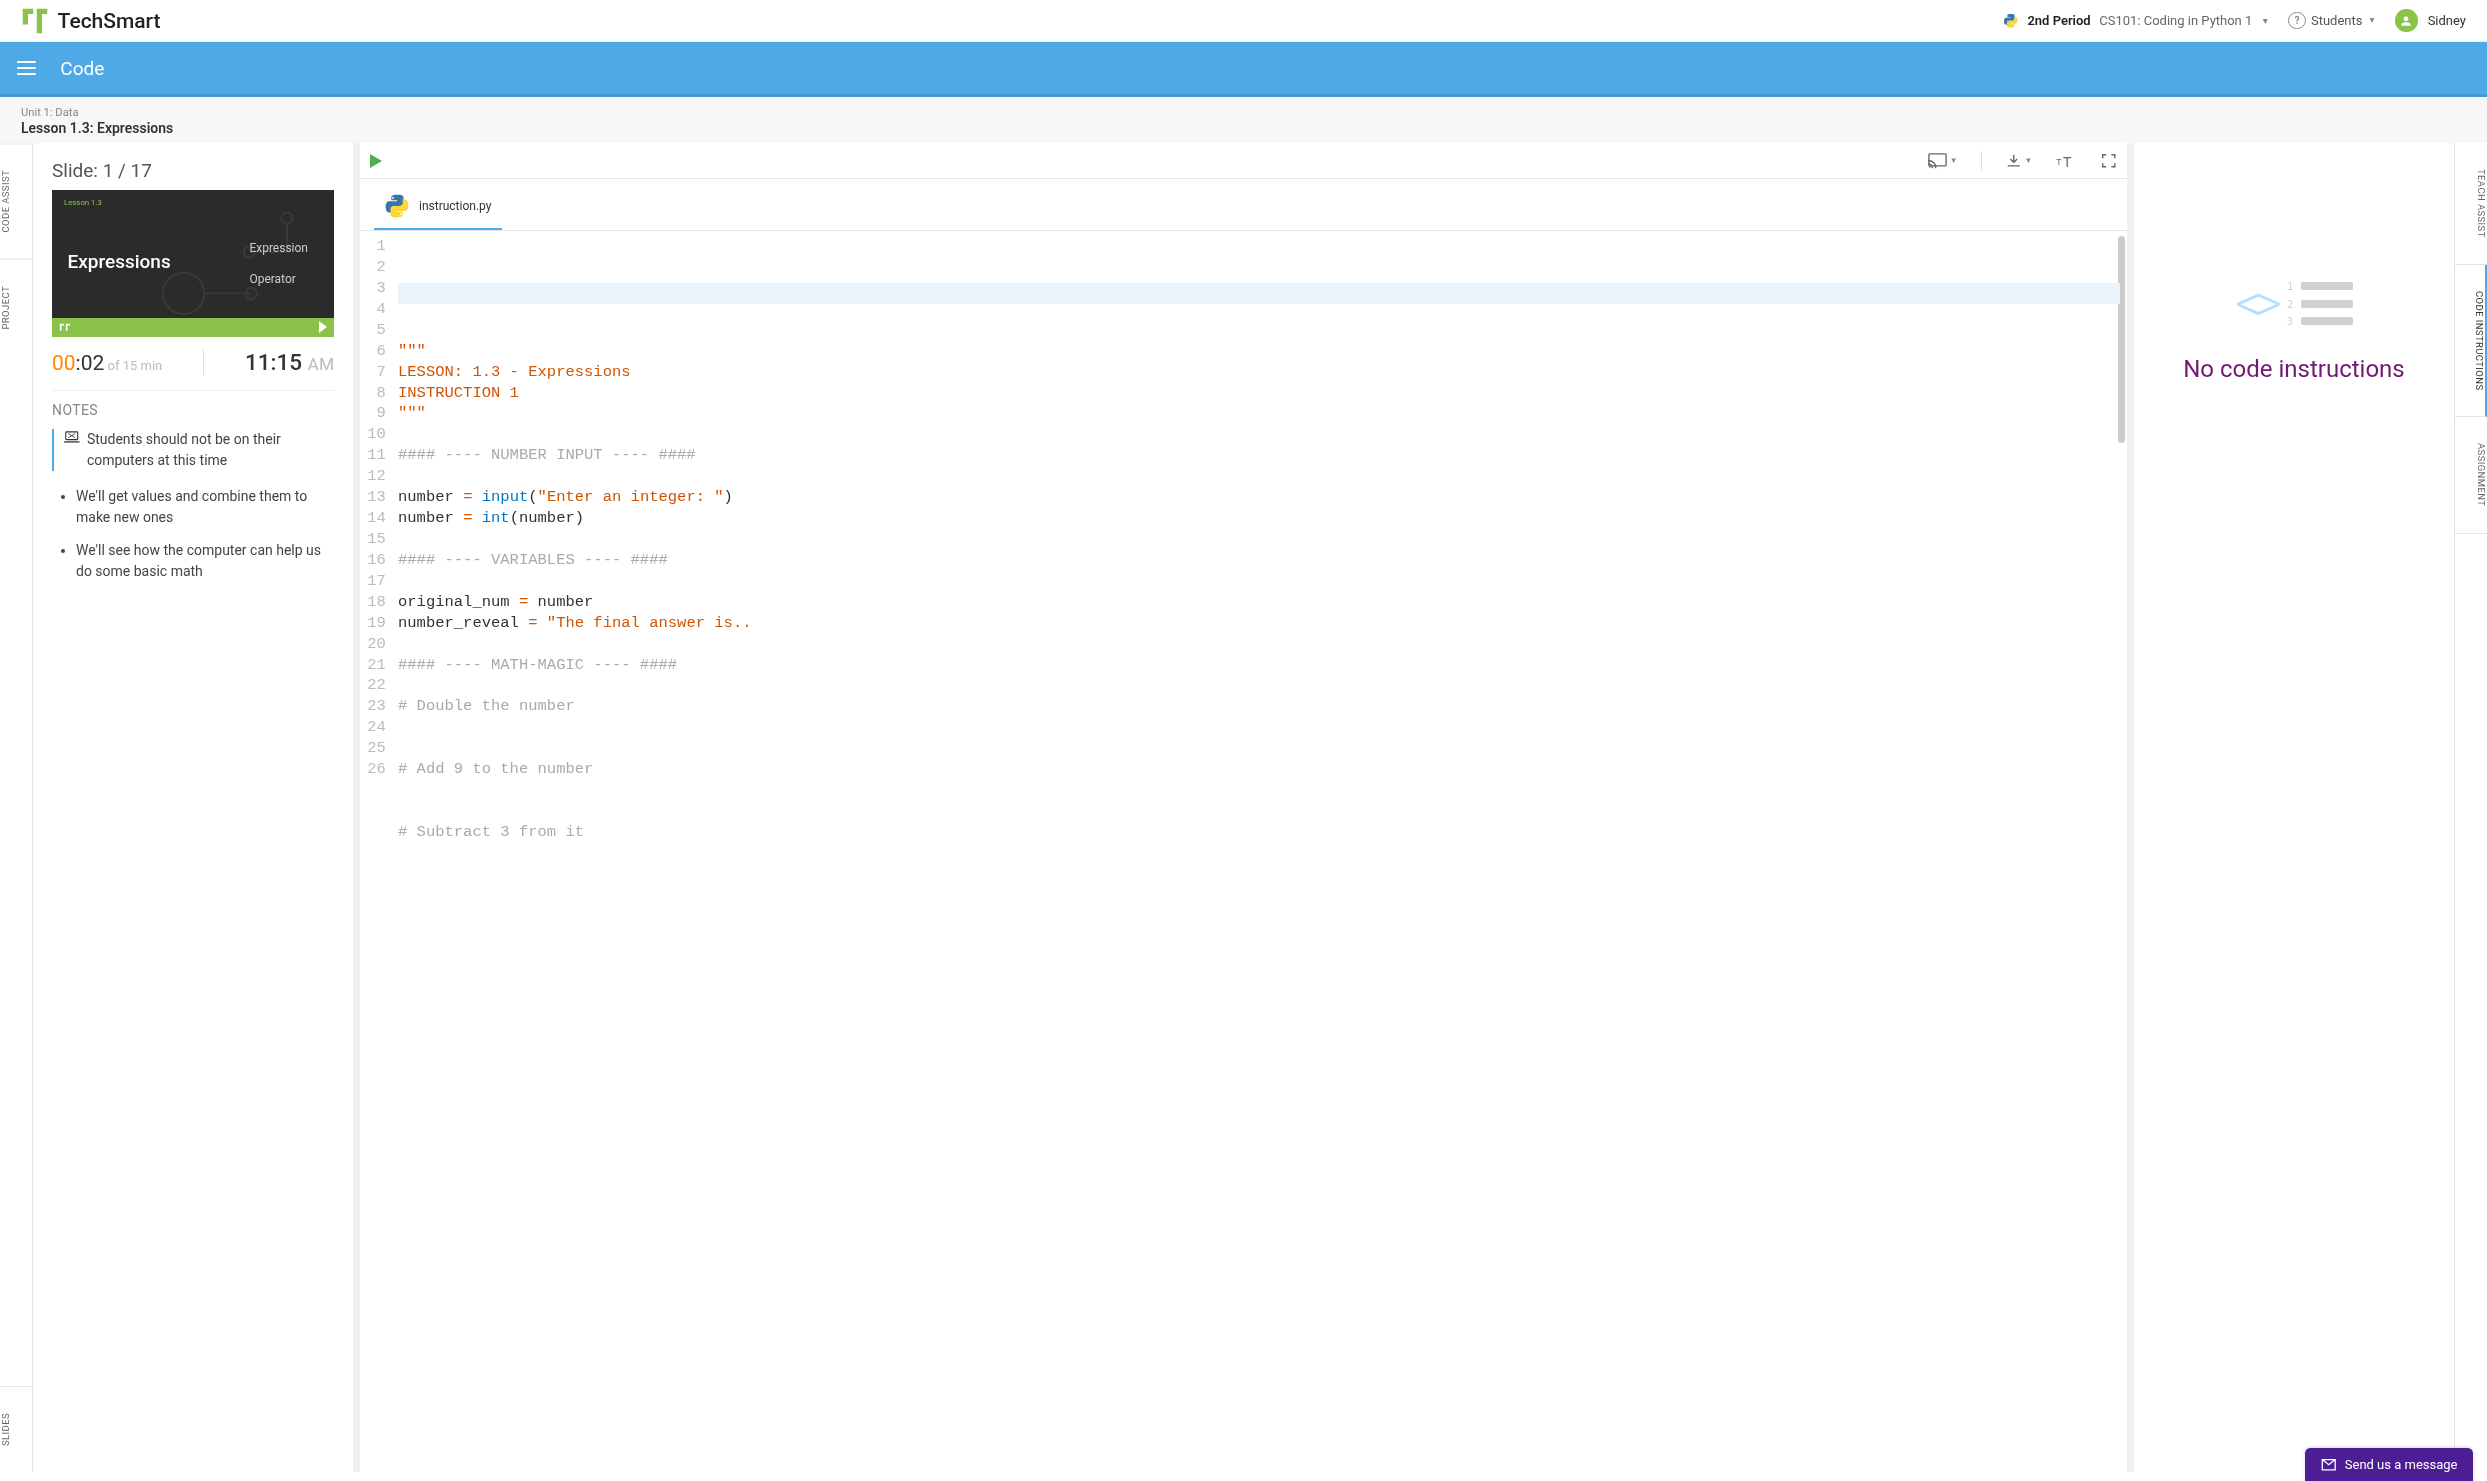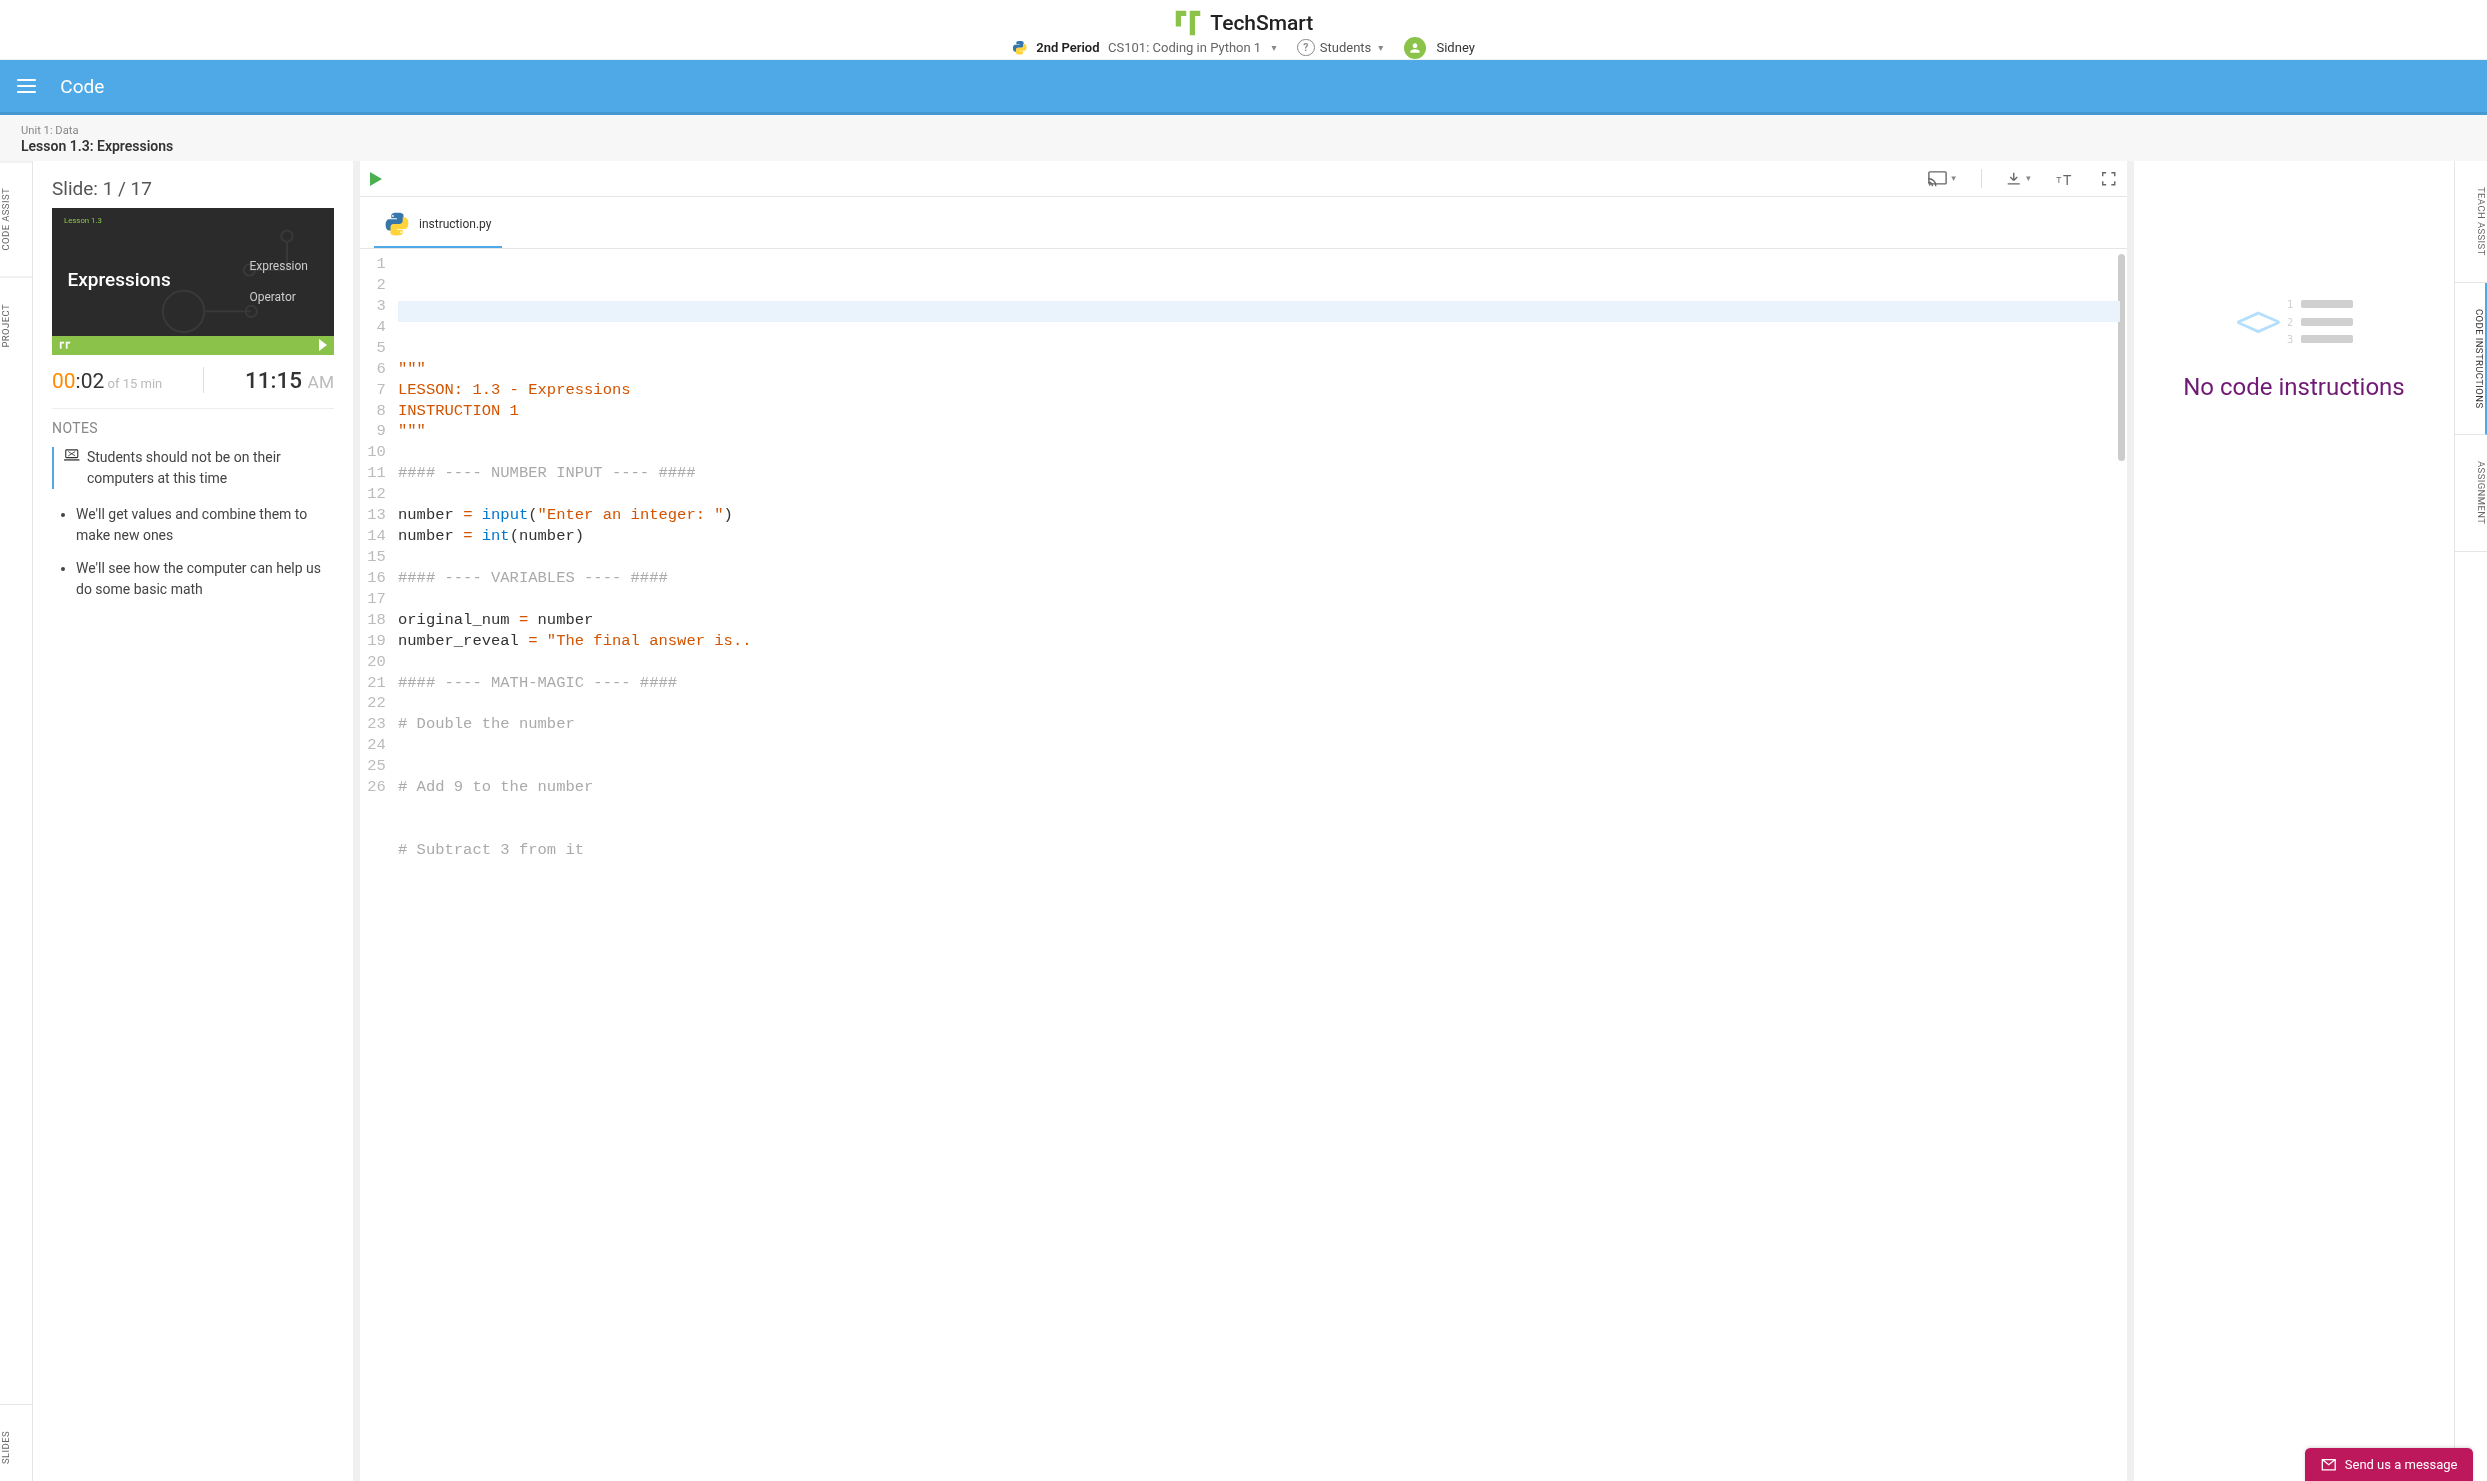--- a/index.html
+++ b/index.html
@@ -1,19 +1,19 @@
 <!DOCTYPE html>
 <html style="font-size:14px"><head>
 <meta charset="utf-8">
 <style>
 * { margin: 0; padding: 0; box-sizing: border-box; }
 body { font-family: -apple-system, BlinkMacSystemFont, "Segoe UI", Roboto, Helvetica, Arial, sans-serif; background: #fff; color: #333; }
 
 
-.top-header { display: flex; align-items: center; justify-content: space-between; padding: 8.6px 21px; height: 60px; border-bottom: 0.9px solid #f0f0f0; flex-direction: column; }
+.top-header { display: flex; align-items: center; justify-content: space-between; padding: 8.6px 21px; height: 42px; border-bottom: 0.9px solid #f0f0f0; }
 .logo-wrap { display: flex; align-items: center; gap: 8.6px; }
 .logo-mark { width: 28px; height: 28px; }
 .logo-text { font-size: 21px; font-weight: 500; color: #222; }
 .header-right { display: flex; align-items: center; gap: 19px; }
 .course-info { display: flex; align-items: center; gap: 8.6px; font-size: 13px; }
 .period-label { font-weight: 600; color: #222; }
 .course-label { color: #666; }
 .dropdown-caret { color: #888; font-size: 8.6px; }
 .support-wrap { display: flex; align-items: center; gap: 5.2px; color: #555; font-size: 13px; }
 .circle-q { width: 17.3px; height: 17.3px; border: 1.7px solid #888; border-radius: 50%; display: flex; align-items: center; justify-content: center; font-size: 10.4px; font-weight: 600; color: #888; }
@@ -98,21 +98,21 @@
 .list-line { display: flex; align-items: center; gap: 5.2px; }
 .list-num { width: 8.6px; height: 10.4px; }
 .list-bar { width: 52px; height: 7.8px; background: #d0d0d0; border-radius: 1.7px; }
 .empty-text { font-size: 24px; color: #701a75; }
 
 
 .right-tabs { width: 33px; background: #fff; display: flex; flex-direction: column; border-left: 0.9px solid #e5e5e5; }
 .right-tabs .vtab.active { border-right: 2.6px solid #4fa9e6; color: #333; }
 
 
-.chat-widget { position: fixed; right: 14px; bottom: 0; background: #be185d; color: #fff; padding: 8.6px 15.5px; border-radius: 5.2px 5.2px 0 0; display: flex; align-items: center; gap: 8.6px; font-size: 13px; cursor: pointer; box-shadow: 0 -0.9px 3.5px rgba(0,0,0,0.15); }
+.chat-widget { position: fixed; right: 14px; bottom: 0; background: #4c1d95; color: #fff; padding: 8.6px 15.5px; border-radius: 5.2px 5.2px 0 0; display: flex; align-items: center; gap: 8.6px; font-size: 13px; cursor: pointer; box-shadow: 0 -0.9px 3.5px rgba(0,0,0,0.15); }
 .chat-widget svg { width: 15.5px; height: 15.5px; fill: #fff; }
 
 </style>
 </head>
 <body>
 
 <div class="top-header">
   <div class="logo-wrap">
     <svg class="logo-mark" viewBox="0 0 32 32">
       <path d="M2 2 h12 v6 h-6 v12 h-6 z M18 2 h12 v6 h-6 v22 h-6 v-22 h0 z" fill="#8bc34a"></path>

